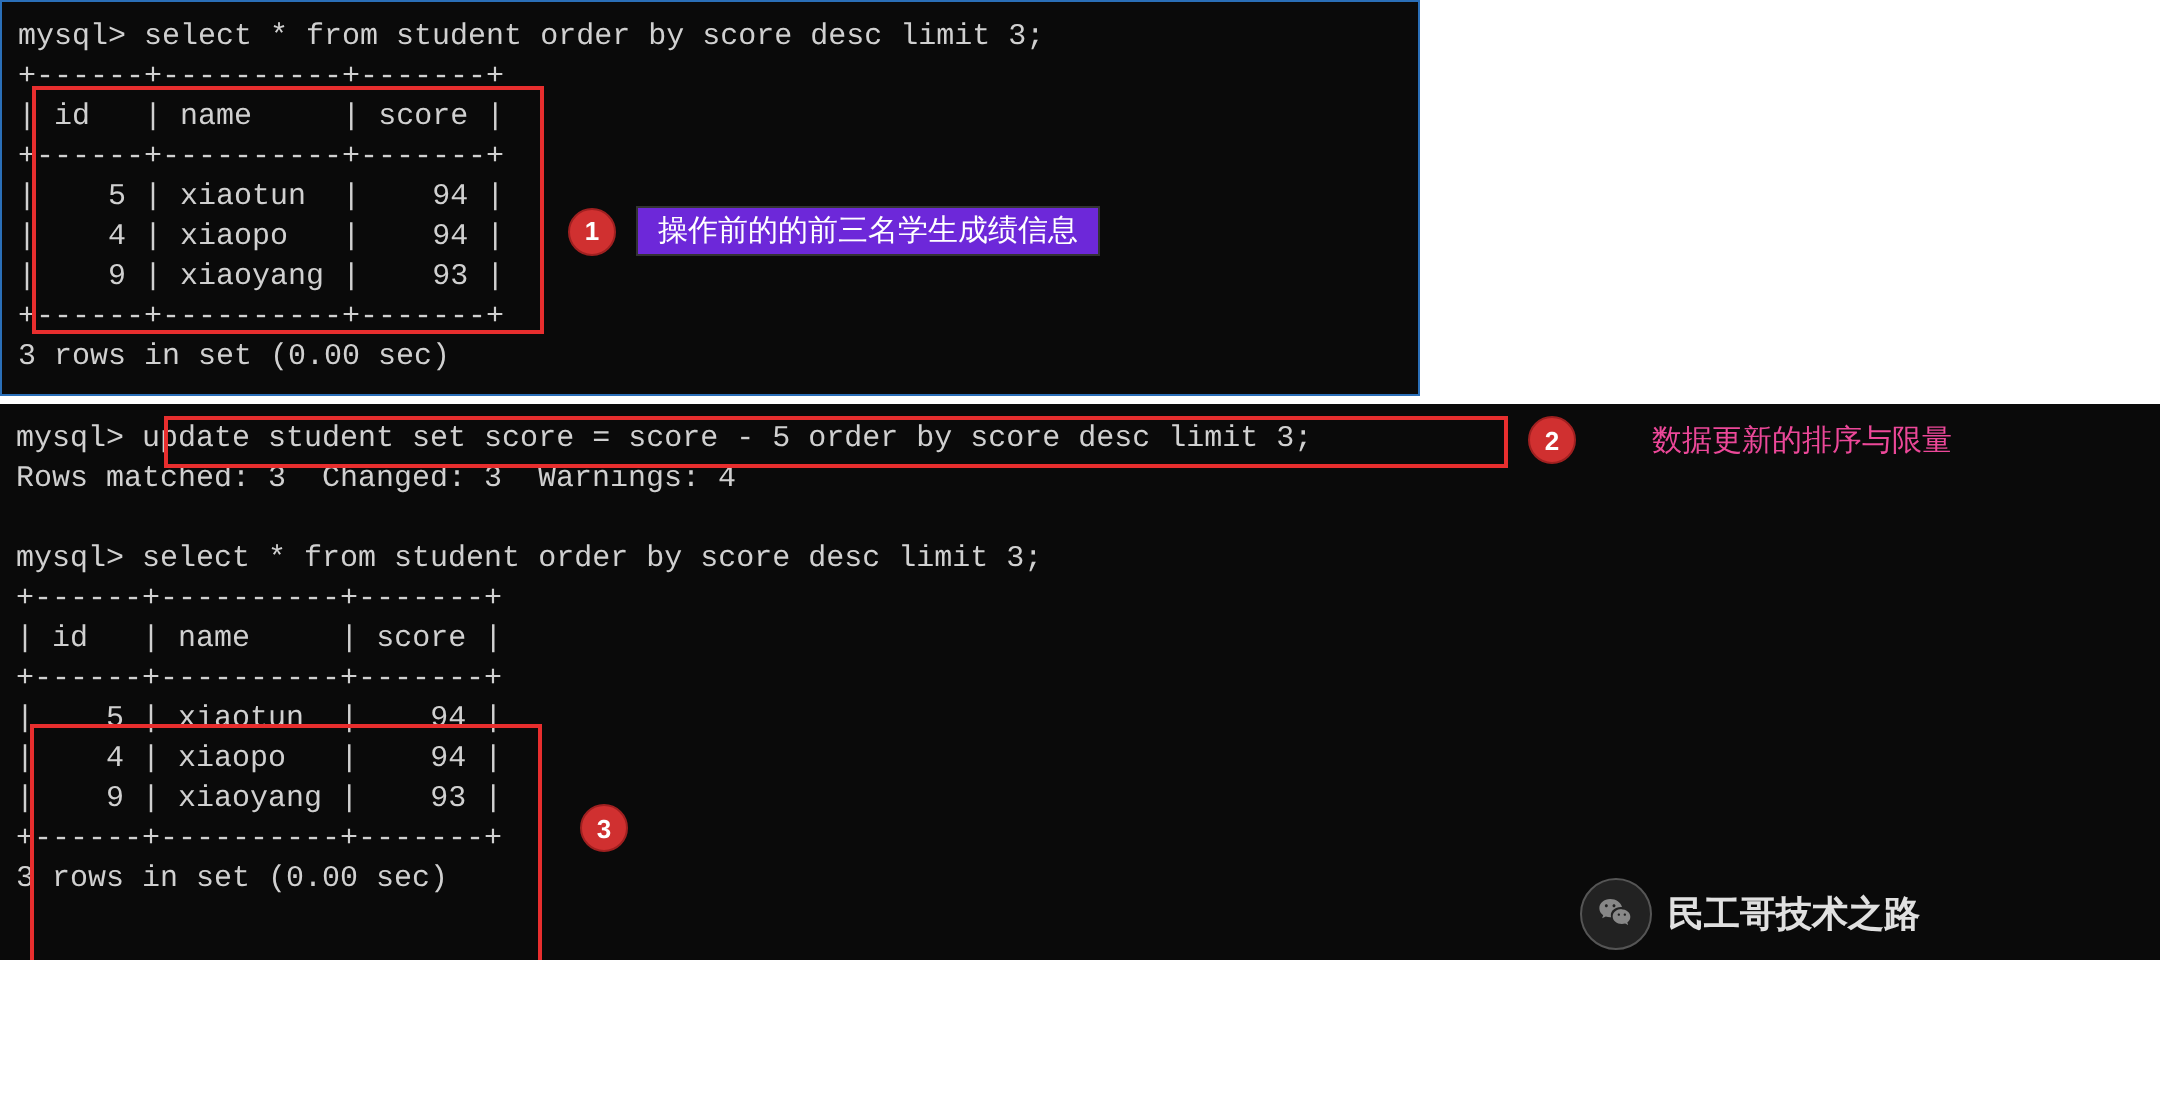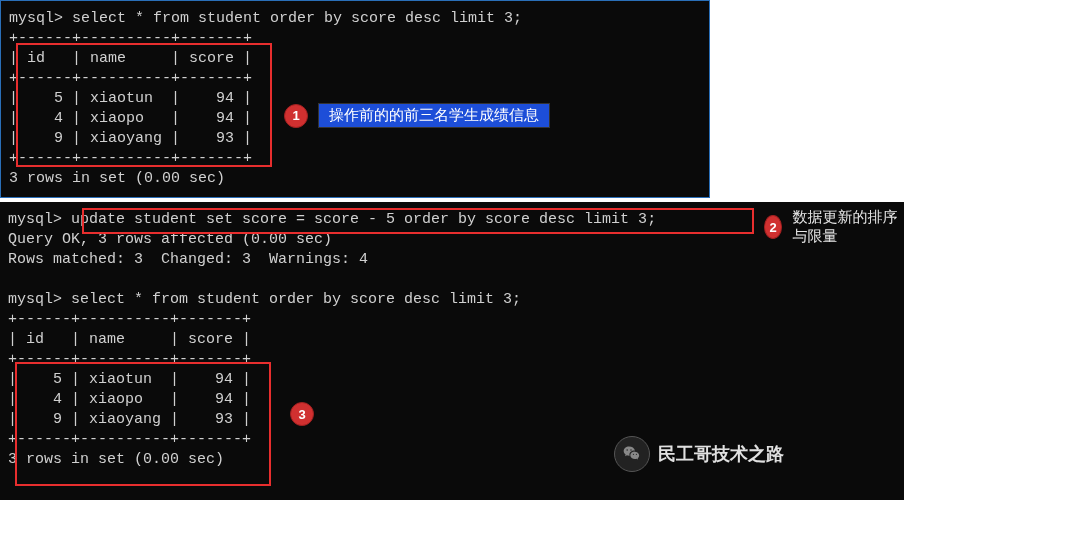--- a/index.html
+++ b/index.html
@@ -11,21 +11,21 @@
     width: 1080px;
   }
   .terminal {
     background: #0a0a0a;
     color: #d0d0d0;
     padding: 8px 8px;
     position: relative;
     box-sizing: border-box;
   }
   .term1 { width: 710px; border: 1px solid #2a6fb8; }
-  .term2 { width: 904px; border: none; margin-top: 4px; padding-bottom: 30px;}
+  .term2 { width: 1080px; border: none; margin-top: 4px; padding-bottom: 30px;}
   .line { white-space: pre; line-height: 20px; position: relative; }
   .table-frame {
     position: absolute;
     border: 2px solid #e82e2e;
     pointer-events: none;
   }
   .frame1 { top: 42px; left: 15px; width: 252px; height: 120px; }
   .frame2 { top: 160px; left: 15px; width: 252px; height: 120px; }
   .frame3 { top: 6px; left: 82px; width: 668px; height: 22px; }
   .badge {
@@ -45,34 +45,35 @@
   }
   .ann {
     position: absolute;
     display: flex;
     align-items: center;
     gap: 10px;
     font-family: "Microsoft YaHei", Arial, sans-serif;
     color: #fff;
   }
   .ann-box {
-    background: #1d4ed8;
+    background: #6d28d9;
     border: 1px solid #333;
     padding: 2px 10px;
     font-size: 15px;
     color: #fff;
   }
   .ann-text {
     font-size: 15px;
-    color: #e5e5e5;
+    color: #ec4899;
+    margin-left: 28px;
   }
   .watermark {
     position: absolute;
     right: 120px;
-    bottom: 28px;
+    bottom: 5px;
     display: flex;
     align-items: center;
     gap: 8px;
     color: #e0e0e0;
     font-family: "Microsoft YaHei", Arial, sans-serif;
     font-size: 18px;
     font-weight: bold;
   }
   .wm-circle {
     width: 34px;
@@ -112,21 +113,20 @@
   <div class="table-frame frame1"></div>
 
   <div class="ann" style="top:102px; left:283px;">
     <span class="badge">1</span>
     <span class="ann-box">操作前的的前三名学生成绩信息</span>
   </div>
 </div>
 
 <div class="terminal term2">
   <div class="line"><span>mysql&gt;</span> <span>update student set score = score - 5 order by score desc limit 3;</span></div>
-  <div class="line">Query OK, 3 rows affected (0.00 sec)</div>
   <div class="line">Rows matched: 3  Changed: 3  Warnings: 4</div>
   <div class="line"> </div>
   <div class="line"><span>mysql&gt;</span> <span>select * from student order by score desc limit 3;</span></div>
   <div class="line">+------+----------+-------+</div>
   <div class="line">| <span>id</span>   | <span>name</span>     | <span>score</span> |</div>
   <div class="line">+------+----------+-------+</div>
   <div class="line">|    <span>5</span> | <span>xiaotun</span>  |    <span>94</span> |</div>
   <div class="line">|    <span>4</span> | <span>xiaopo</span>   |    <span>94</span> |</div>
   <div class="line">|    <span>9</span> | <span>xiaoyang</span> |    <span>93</span> |</div>
   <div class="line">+------+----------+-------+</div>

